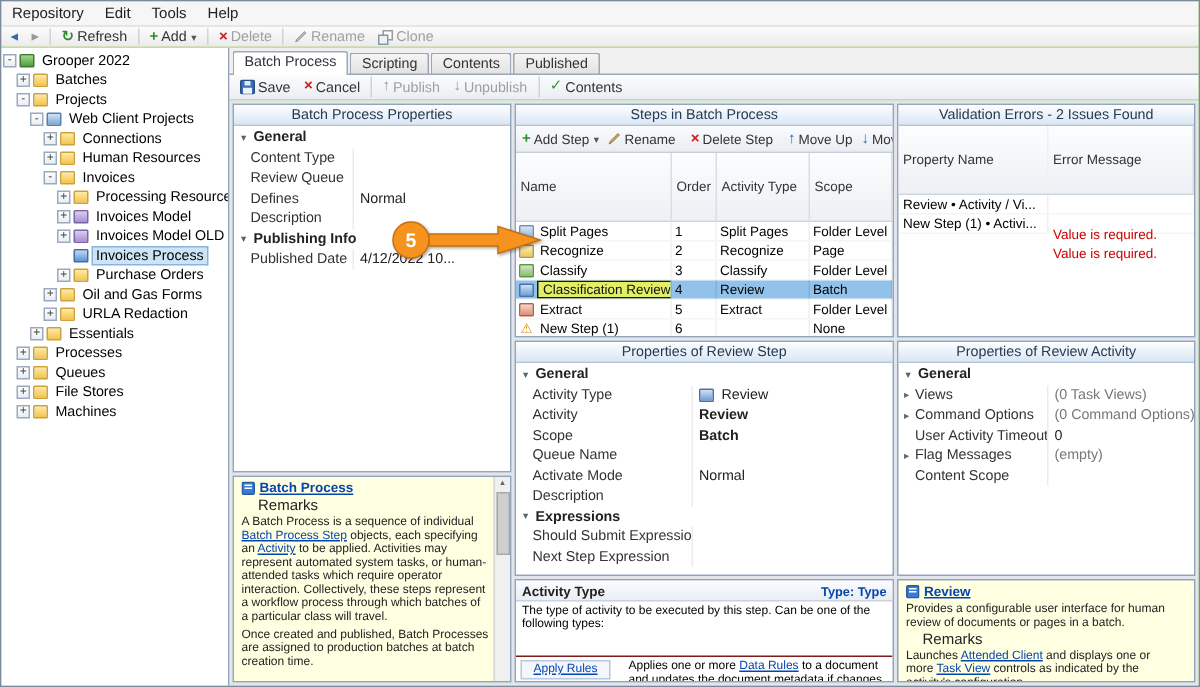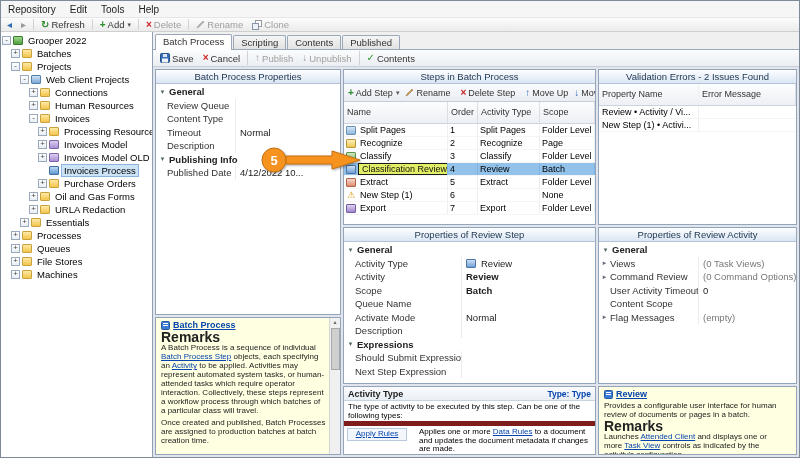--- a/index.html
+++ b/index.html
@@ -64,60 +64,60 @@
   .pg-step .plabel { flex:0 0 118px; }
   .pg-act .plabel { flex:0 0 100px; }
   .pvalue { flex:1; padding-left:4px; color:#222; display:flex; align-items:center; gap:3px; overflow:hidden; white-space:nowrap; }
   .pv-bold { font-weight:bold; }
   .pv-muted { color:#777; }
 
   
   .steps-toolbar { flex:0 0 18px; display:flex; align-items:center; background:linear-gradient(#fafbfd,#e9edf2); border-bottom:1px solid #c5cdd8; font-size:9px; padding:0 1px; }
   .sbtn { display:inline-flex; align-items:center; gap:2px; padding:0 3px; color:#333; white-space:nowrap; }
   .grid-header { flex:0 0 14px; display:flex; background:linear-gradient(#fcfdfe,#edf0f4); border-bottom:1px solid #cdd4dc; font-size:9px; color:#333; }
-  .gh { padding:4px 3px; line-height:13px; border-right:1px solid #d9dee4; overflow:hidden; white-space:nowrap; }
+  .gh { padding:16px 3px; line-height:13px; border-right:1px solid #d9dee4; overflow:hidden; white-space:nowrap; }
   .grid-body { flex:1; overflow:hidden; font-size:9px; }
   .grow { display:flex; height:13px; align-items:center; border-bottom:1px solid #f5f5f5; }
   .gcell { padding:0 2px; height:100%; display:flex; align-items:center; border-right:1px solid #f0f0f0; overflow:hidden; white-space:nowrap; }
   .c-name { flex:0 0 104px; } .c-order { flex:0 0 30px; } .c-type { flex:0 0 62px; } .c-scope { flex:1; }
   .grow-sel { background:#92c1ea; }
   .grow-sel .gcell { border-right-color:#7fb2e0; border-bottom:none; }
   .sicon { flex:0 0 10px; height:9px; margin-right:2px; display:inline-flex; align-items:center; justify-content:center; border-radius:1px; }
   .si-split { background:linear-gradient(#d5e7f7,#8fb8dd); border:1px solid #6a90b5; }
   .si-recognize { background:linear-gradient(#fdf0c0,#ecc94e); border:1px solid #b9963a; }
   .si-classify { background:linear-gradient(#cfe9c4,#84bf6d); border:1px solid #5f9449; }
   .si-review { background:linear-gradient(#cfe0f5,#6f9fd6); border:1px solid #4a74a5; }
   .si-extract { background:linear-gradient(#f6d6cd,#df8f72); border:1px solid #af6246; }
   .si-export { background:linear-gradient(#ddd2ef,#a186d0); border:1px solid #745da0; }
   .si-warning { background:none; border:none; color:#d89000; font-size:9px; line-height:9px; }
   .sname { padding:0 2px; }
   .sname-edit { background:#e2ef66; border:1px solid #1a1a1a; padding:0 3px; color:#111; }
 
   
-  .vrow { display:flex; height:13px; font-size:9px; border-bottom:1px solid #f5f5f5; }
+  .vrow { display:flex; height:13px; align-items:center; font-size:9px; border-bottom:1px solid #f5f5f5; }
   .v-prop { flex:0 0 100px; padding:0 3px; border-right:1px solid #f0f0f0; overflow:hidden; white-space:nowrap; height:100%; display:flex; align-items:center; }
   .v-err { flex:1; padding:0 3px; color:#c00; overflow:hidden; white-space:nowrap;margin-top:40px; }
 
   
   .help-panel { background:#ffffe1; font-size:8px; color:#222; }
   .help-body { padding:3px 14px 2px 5px; overflow:hidden; line-height:9px; }
   .help-title { display:flex; gap:3px; align-items:center; margin-bottom:2px; }
   .help-title .hlink { font-size:9px; font-weight:bold; }
   .hlink { color:#0645ad; text-decoration:underline; cursor:pointer; }
-  .help-h { font-weight:bold; margin:3px 0 1px; font-size:14px; }
+  .help-h { font-weight:normal; margin:3px 11px 1px; font-size:10px; }
   .help-p { margin:0 0 3px; }
   .vscroll { position:absolute; top:0; right:0; bottom:0; width:11px; background:#f0f0f0; border-left:1px solid #d5d5d5; display:flex; flex-direction:column; align-items:center; font-size:6px; color:#666; }
   .vs-thumb { width:9px; height:42px; background:#cfcfcf; border:1px solid #a8a8a8; margin-top:1px; }
   .vs-btn { line-height:9px; }
 
   
   .at-header { flex:0 0 14px; display:flex; justify-content:space-between; align-items:center; padding:0 4px; background:linear-gradient(#fafcfe,#e9eef5); border-bottom:1px solid #c9d2dd; }
   .at-title { font-weight:bold; font-size:9px; color:#222; }
   .at-type { font-size:8.5px; color:#0645ad; font-weight:bold; }
-  .at-intro { font-size:8px; padding:2px 4px 1px; line-height:8.5px; border-bottom:5px solid #7f1d1d; }
+  .at-intro { font-size:8px; padding:2px 4px 17px; line-height:8.5px; border-bottom:1px solid #7f1d1d; }
   .at-row { display:flex; border-bottom:1px solid #eee; padding:2px 3px; gap:12px; font-size:8px; line-height:8.5px; }
   .at-linkbox { flex:0 0 60px; align-self:flex-start; border:1px solid #b9c9dd; background:#f3f7fb; color:#0645ad; text-decoration:underline; text-align:center; padding:1px 2px; cursor:pointer; }
   .at-desc { flex:1; }
 
   
   .callout { position:absolute; left:259px; top:141px; width:104px; height:36px; z-index:50; pointer-events:none; filter:drop-shadow(1px 1px 1px rgba(0,0,0,.35)); }
 </style>
 </head>
 <body>
 
@@ -313,39 +313,39 @@
           <div class="panel p-props">
             <div class="panel-header">Batch Process Properties</div>
             <div class="pgrid pg-left">
                 <div class="prow prow-cat">
                   <span class="pcat-arrow">▾</span>
                   <span>General</span>
                 </div>
                 <div class="prow">
                   <div class="plabel">
                     <span class="pexpand"></span>
+                    <span>Content Type</span>
+                  </div>
+                  <div class="pvalue">
+                    <span></span>
+                  </div>
+                </div>
+                <div class="prow">
+                  <div class="plabel">
+                    <span class="pexpand"></span>
                     <span>Review Queue</span>
                   </div>
                   <div class="pvalue">
                     <span></span>
                   </div>
                 </div>
                 <div class="prow">
                   <div class="plabel">
                     <span class="pexpand"></span>
-                    <span>Content Type</span>
-                  </div>
-                  <div class="pvalue">
-                    <span></span>
-                  </div>
-                </div>
-                <div class="prow">
-                  <div class="plabel">
-                    <span class="pexpand"></span>
-                    <span>Timeout</span>
+                    <span>Defines</span>
                   </div>
                   <div class="pvalue">
                     <span>Normal</span>
                   </div>
                 </div>
                 <div class="prow">
                   <div class="plabel">
                     <span class="pexpand"></span>
                     <span>Description</span>
                   </div>
@@ -628,51 +628,51 @@
                     <span class="pexpand">▸</span>
                     <span>Views</span>
                   </div>
                   <div class="pvalue pv-muted">
                     <span>(0 Task Views)</span>
                   </div>
                 </div>
                 <div class="prow">
                   <div class="plabel">
                     <span class="pexpand">▸</span>
-                    <span>Command Review</span>
+                    <span>Command Options</span>
                   </div>
                   <div class="pvalue pv-muted">
                     <span>(0 Command Options)</span>
                   </div>
                 </div>
                 <div class="prow">
                   <div class="plabel">
                     <span class="pexpand"></span>
                     <span>User Activity Timeout</span>
                   </div>
                   <div class="pvalue">
                     <span>0</span>
                   </div>
                 </div>
                 <div class="prow">
                   <div class="plabel">
-                    <span class="pexpand"></span>
-                    <span>Content Scope</span>
-                  </div>
-                  <div class="pvalue">
-                    <span></span>
-                  </div>
-                </div>
-                <div class="prow">
-                  <div class="plabel">
                     <span class="pexpand">▸</span>
                     <span>Flag Messages</span>
                   </div>
                   <div class="pvalue pv-muted">
                     <span>(empty)</span>
+                  </div>
+                </div>
+                <div class="prow">
+                  <div class="plabel">
+                    <span class="pexpand"></span>
+                    <span>Content Scope</span>
+                  </div>
+                  <div class="pvalue">
+                    <span></span>
                   </div>
                 </div>
               </div>
           </div>
 
           <div class="panel p-flex help-panel">
             <div class="help-body">
               <div class="help-title">
                 <svg width="9" height="9">
                     <rect x="0.5" y="0.5" width="8" height="8" rx="1" fill="#3a7bd5" stroke="#2a5a9f"></rect>

